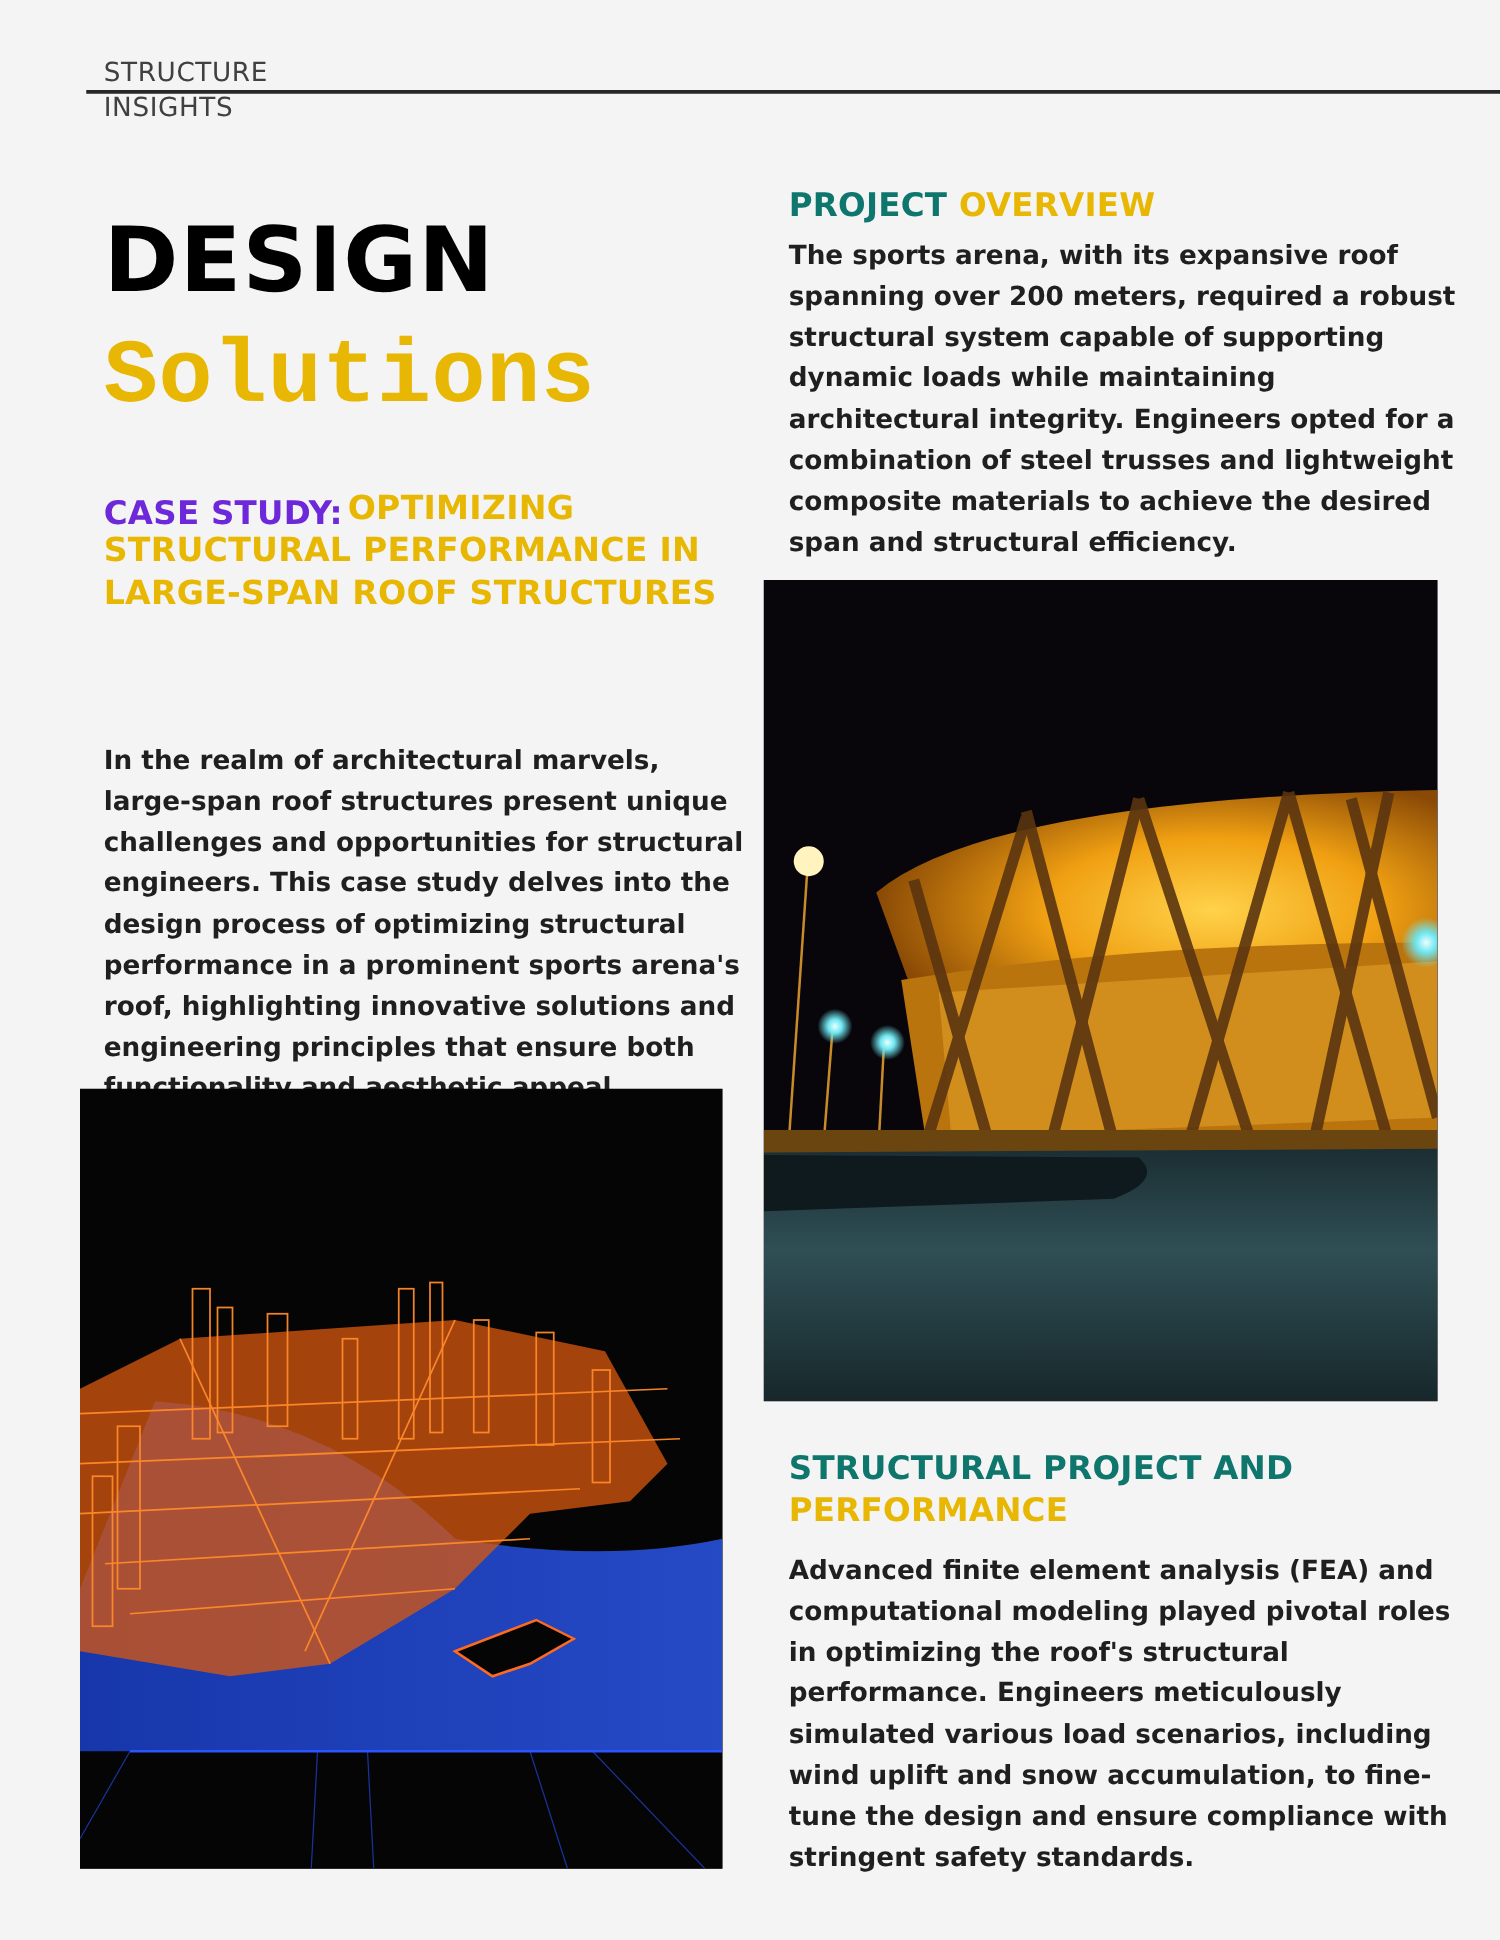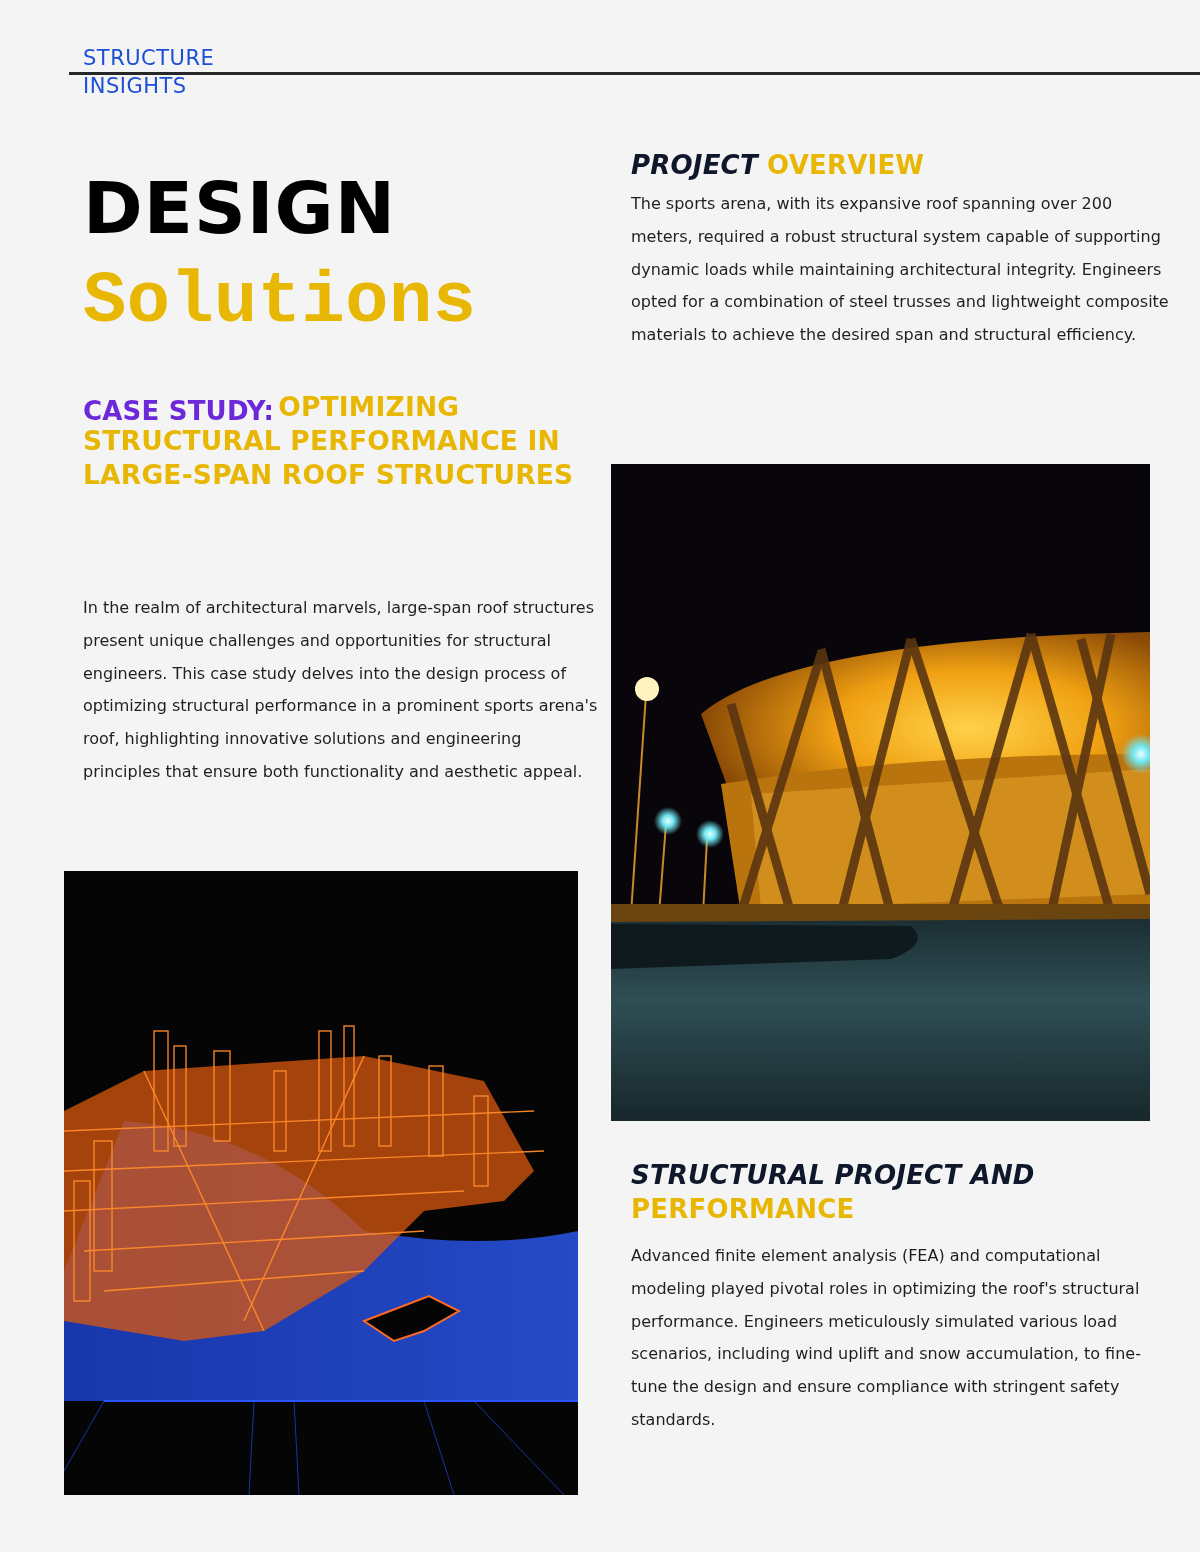--- a/index.html
+++ b/index.html
@@ -12,21 +12,21 @@
       overflow: hidden;
     }
     .brand {
       position: absolute;
       left: 83px;
       top: 44px;
       font-size: 21px;
       line-height: 28px;
       letter-spacing: 0.5px;
       font-weight: 400;
-      color: #1d4ed8;
+      color: #404040;
     }
     .rule {
       position: absolute;
       left: 69px;
       top: 72px;
       width: 1131px;
       height: 3px;
       background: #252729;
     }
     .hero-title {
@@ -62,39 +62,39 @@
       letter-spacing: 0.2px;
     }
     .case-title .dark {
       color: #6d28d9;
       font-size: 26px;
       position: relative;
       top: 4px;
       margin-right: 4px;
     }
     .body-text {
-      font-size: 16px;
+      font-size: 21px;
       line-height: 32.8px;
       color: #1f1f1f;
-      font-weight: 400;
+      font-weight: 700;
     }
     .intro {
       position: absolute;
       left: 83px;
       top: 556px;
       width: 520px;
       margin-top: 36px;
     }
     .section-heading {
       font-weight: 700;
       font-size: 26px;
       line-height: 34px;
       letter-spacing: 0.2px;
     }
-    .section-heading .dark { color: #0f172a; font-style: italic; }
+    .section-heading .dark { color: #0f766e; }
     .section-heading .accent { color: #e8b704; }
     .overview-heading {
       position: absolute;
       left: 631px;
       top: 148px;
     }
     .overview-text {
       position: absolute;
       left: 631px;
       top: 188px;

